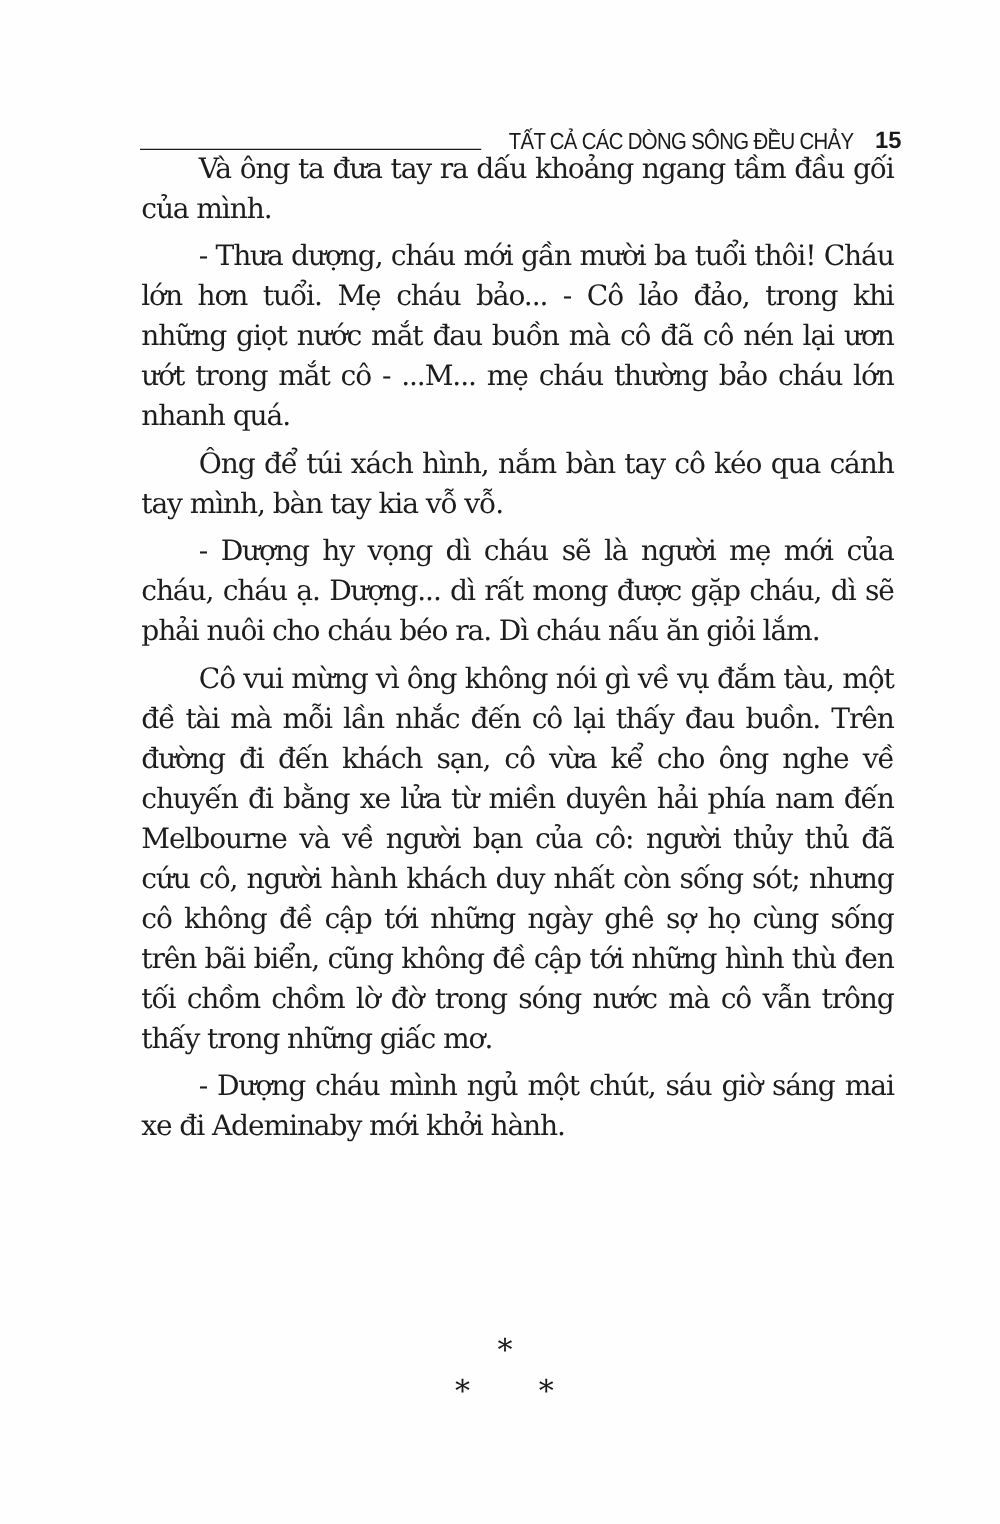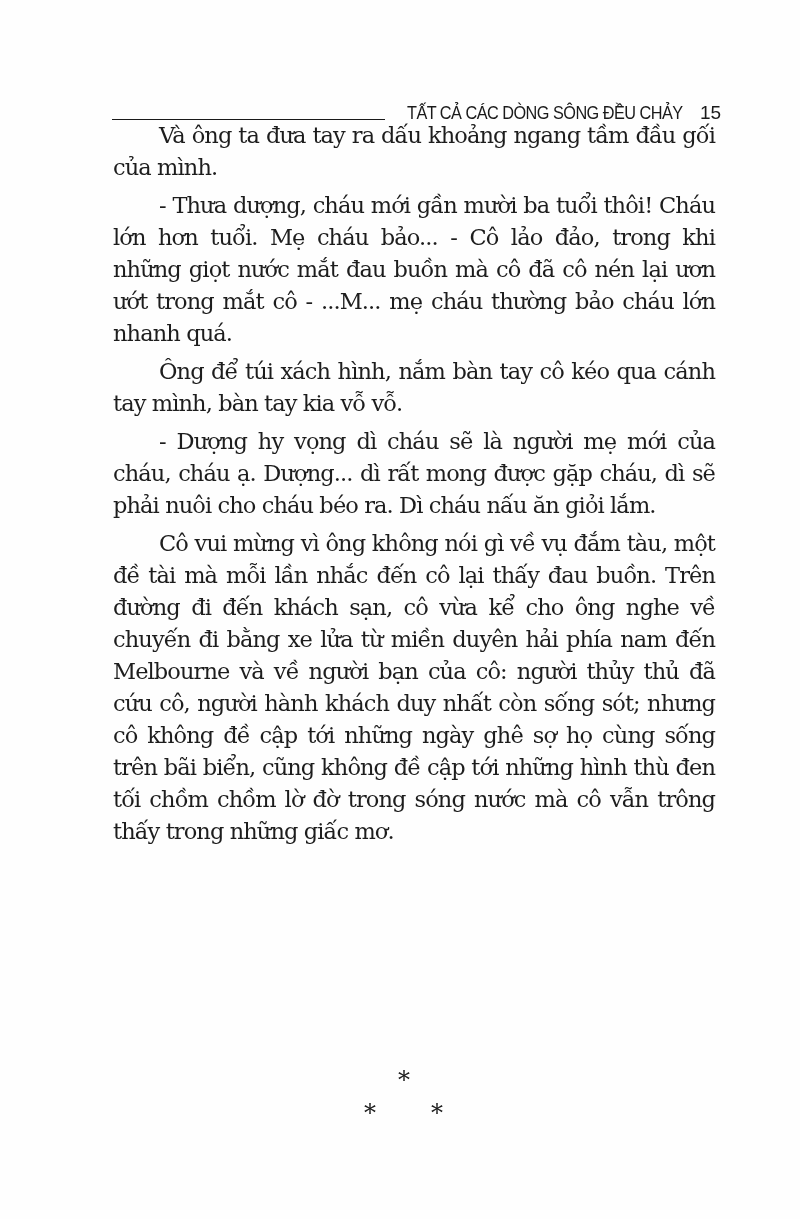--- a/index.html
+++ b/index.html
@@ -1,21 +1,21 @@
 <!DOCTYPE html>
 <html><head>
 <meta charset="utf-8">
 <style>
   html, body { margin: 0; padding: 0; background: #ffffff; }
   body { width: 800px; height: 1219px; position: relative; overflow: hidden; }
   .page { position: absolute; left: 0; top: 0; width: 800px; height: 1219px; background: #fefefe; }
   .header { position: absolute; left: 11px; top: 66px; width: 768px; height: 30px; margin-top: 36px; }
   .header-rule { position: absolute; left: 101px; top: 17px; width: 273px; height: 0; border-top: 1.5px solid #1a1a1a; }
   .header-title { position: absolute; left: 396px; top: 0; font-family: "Liberation Sans", sans-serif; font-size: 18.5px; letter-spacing: -0.6px; color: #1a1a1a; white-space: nowrap; transform: scaleX(0.88); transform-origin: left top; }
-  .header-page { position: absolute; left: 689px; top: 0; font-family: "Liberation Sans", sans-serif; font-size: 19px; font-weight: normal; color: #1a1a1a; }
+  .header-page { position: absolute; left: 689px; top: 0; font-family: "Liberation Sans", sans-serif; font-size: 19px; font-weight: bold; color: #1a1a1a; }
   .body-text { position: absolute; left: 101px; top: 119px; width: 614px; font-family: "DejaVu Serif", serif; font-size: 22.5px; line-height: 32px; color: #1d1d1d; letter-spacing: -0.9px; }
   .body-text p { margin: 0 0 6px 12px; text-indent: 46px; text-align: justify; text-align-last: left; }
   .ornament { position: absolute; left: 0; width: 800px; font-family: "DejaVu Serif", serif; font-size: 24px; color: #1a1a1a; }
   .orn-top { top: 1066px; text-align: center; }
   .orn-top span { position: absolute; left: 398px; }
   .orn-bot span.a { position: absolute; left: 364px; }
   .orn-bot span.b { position: absolute; left: 431px; }
   .orn-bot { top: 1099px; }
 </style>
 </head>
@@ -27,20 +27,21 @@
     <div class="header-title">TẤT CẢ CÁC DÒNG SÔNG ĐỀU CHẢY</div>
     <div class="header-page">15</div>
   </div>
 
   <div class="body-text">
     <p>Và ông ta đưa tay ra dấu khoảng ngang tầm đầu gối của mình.</p>
     <p>- Thưa dượng, cháu mới gần mười ba tuổi thôi! Cháu lớn hơn tuổi. Mẹ cháu bảo... - Cô lảo đảo, trong khi những giọt nước mắt đau buồn mà cô đã cô nén lại ươn ướt trong mắt cô - ...M... mẹ cháu thường bảo cháu lớn nhanh quá.</p>
     <p>Ông để túi xách hình, nắm bàn tay cô kéo qua cánh tay mình, bàn tay kia vỗ vỗ.</p>
     <p>- Dượng hy vọng dì cháu sẽ là người mẹ mới của cháu, cháu ạ. Dượng... dì rất mong được gặp cháu, dì sẽ phải nuôi cho cháu béo ra. Dì cháu nấu ăn giỏi lắm.</p>
     <p>Cô vui mừng vì ông không nói gì về vụ đắm tàu, một đề tài mà mỗi lần nhắc đến cô lại thấy đau buồn. Trên đường đi đến khách sạn, cô vừa kể cho ông nghe về chuyến đi bằng xe lửa từ miền duyên hải phía nam đến Melbourne và về người bạn của cô: người thủy thủ đã cứu cô, người hành khách duy nhất còn sống sót; nhưng cô không đề cập tới những ngày ghê sợ họ cùng sống trên bãi biển, cũng không đề cập tới những hình thù đen tối chồm chồm lờ đờ trong sóng nước mà cô vẫn trông thấy trong những giấc mơ.</p>
+    <p>- Dượng cháu mình ngủ một chút, sáu giờ sáng mai xe đi Ademinaby mới khởi hành.</p>
   </div>
 
   <div class="ornament orn-top">
     <span>*</span>
   </div>
   <div class="ornament orn-bot">
     <span class="a">*</span>
     <span class="b">*</span>
   </div>
 </div>

